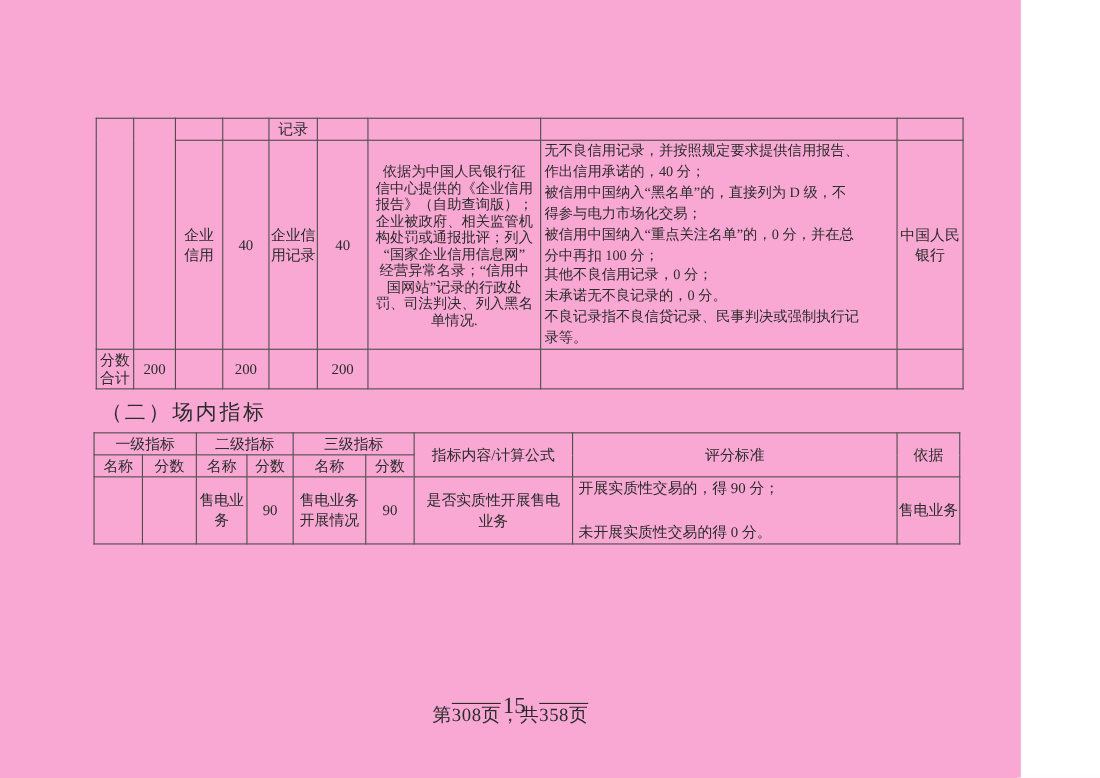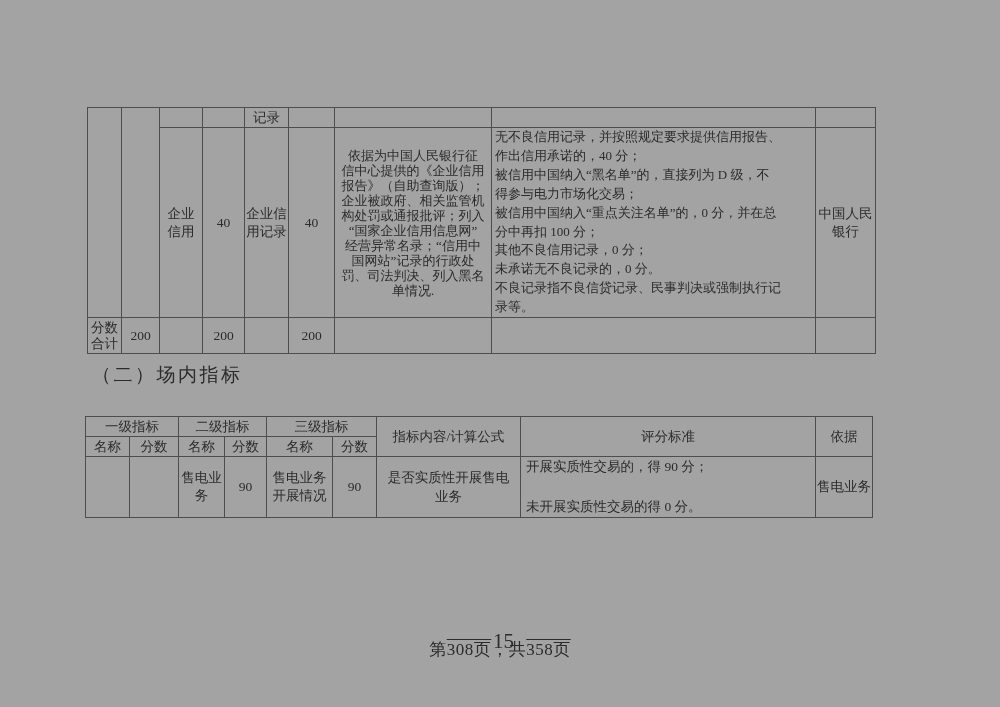--- a/index.html
+++ b/index.html
@@ -1,17 +1,17 @@
 <!DOCTYPE html>
 <html><head>
 <meta charset="utf-8">
 <style>
   html,body { margin:0; padding:0; background:#ffffff; }
   .page {
-    position:relative; width:1000px; height:707px; background:#a3a3a3;
+    position:relative; width:928px; height:707px; background:#f9a8d4;
     font-family:"Liberation Serif","DejaVu Serif",serif;
     color:#2b2b2b; overflow:hidden;
   }
   table.doc {
     position:absolute; border-collapse:collapse; table-layout:fixed;
   }
   table.doc td, table.doc th {
     border:1px solid #4d4d4d; padding:0; margin:0;
     text-align:center; vertical-align:middle;
     font-size:13.5px; font-weight:normal; line-height:1.32;
@@ -24,21 +24,21 @@
   .t1 tr.rowC  { height:36px; }
   .t1 .content-cell  { font-size:13px; line-height:15px; text-align:center; }
   .t1 .standard-cell { font-size:13px; line-height:18.9px; text-align:left; padding:0 3px; }
   .t1 .total-label   { line-height:16px; }
   
   .section-title {
     position:absolute; left:92px; top:362px;
     font-size:19px; letter-spacing:2.5px; color:#2b2b2b;
   }
   
-  .t2 { left:85px; top:416px; width:787px;border-radius:11px; }
+  .t2 { left:85px; top:393px; width:787px;border-radius:11px; }
   .t2 tr.h1   { height:20px; }
   .t2 tr.h2   { height:20px; }
   .t2 tr.data { height:60px; }
   .t2 th { font-weight:bold; font-size:13.5px; }
   .t2 .standard-cell { text-align:left; padding:0 5px; line-height:20px; }
   .t2 .content-cell  { line-height:19px; }
   
   .footer { position:absolute; left:0; right:0; top:638px; height:26px; }
   .page-range {
     text-align:center; font-size:17px; color:#2b2b2b; letter-spacing:0.5px;

